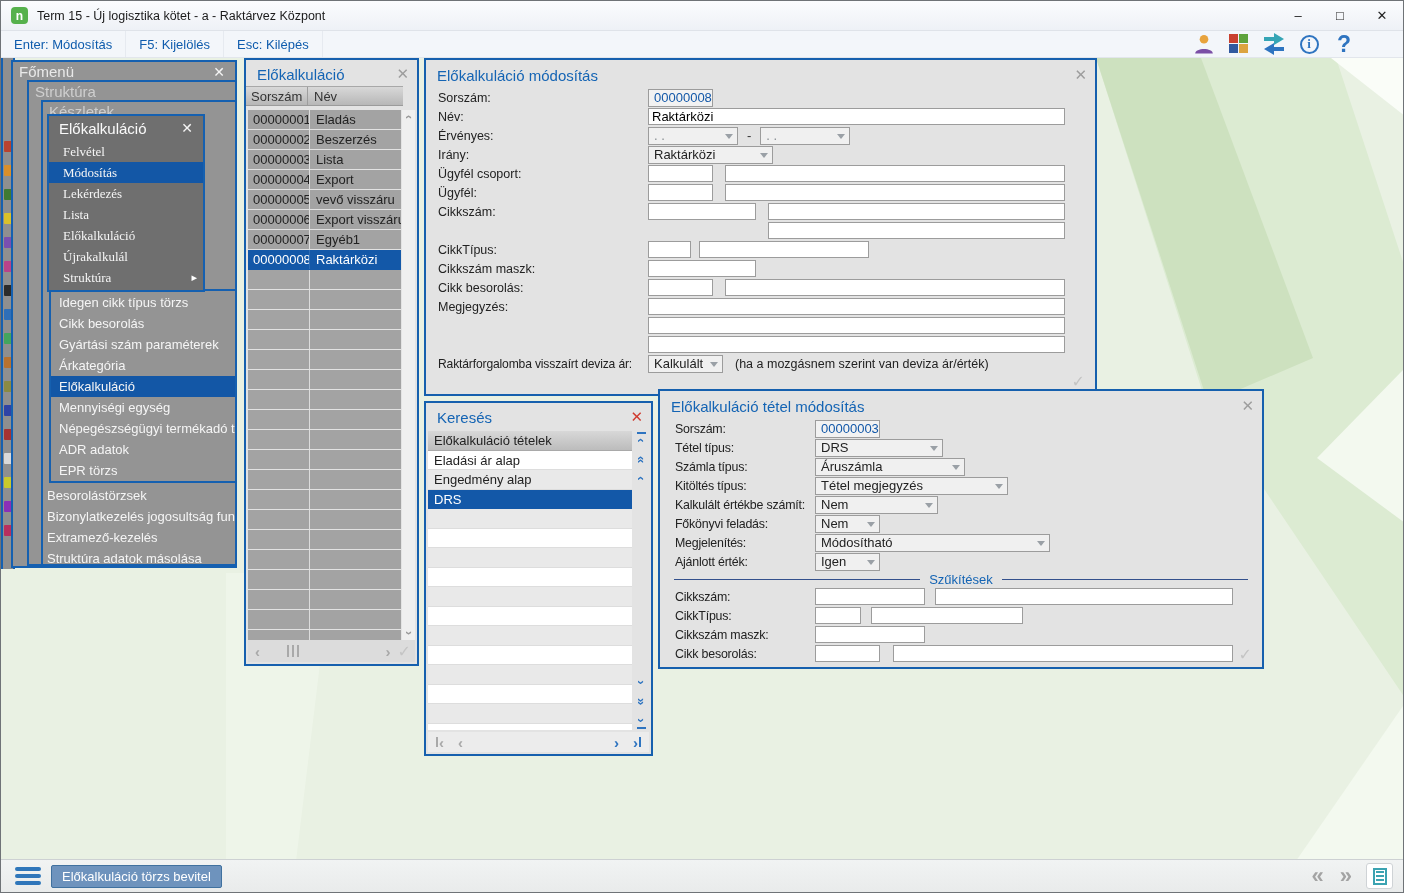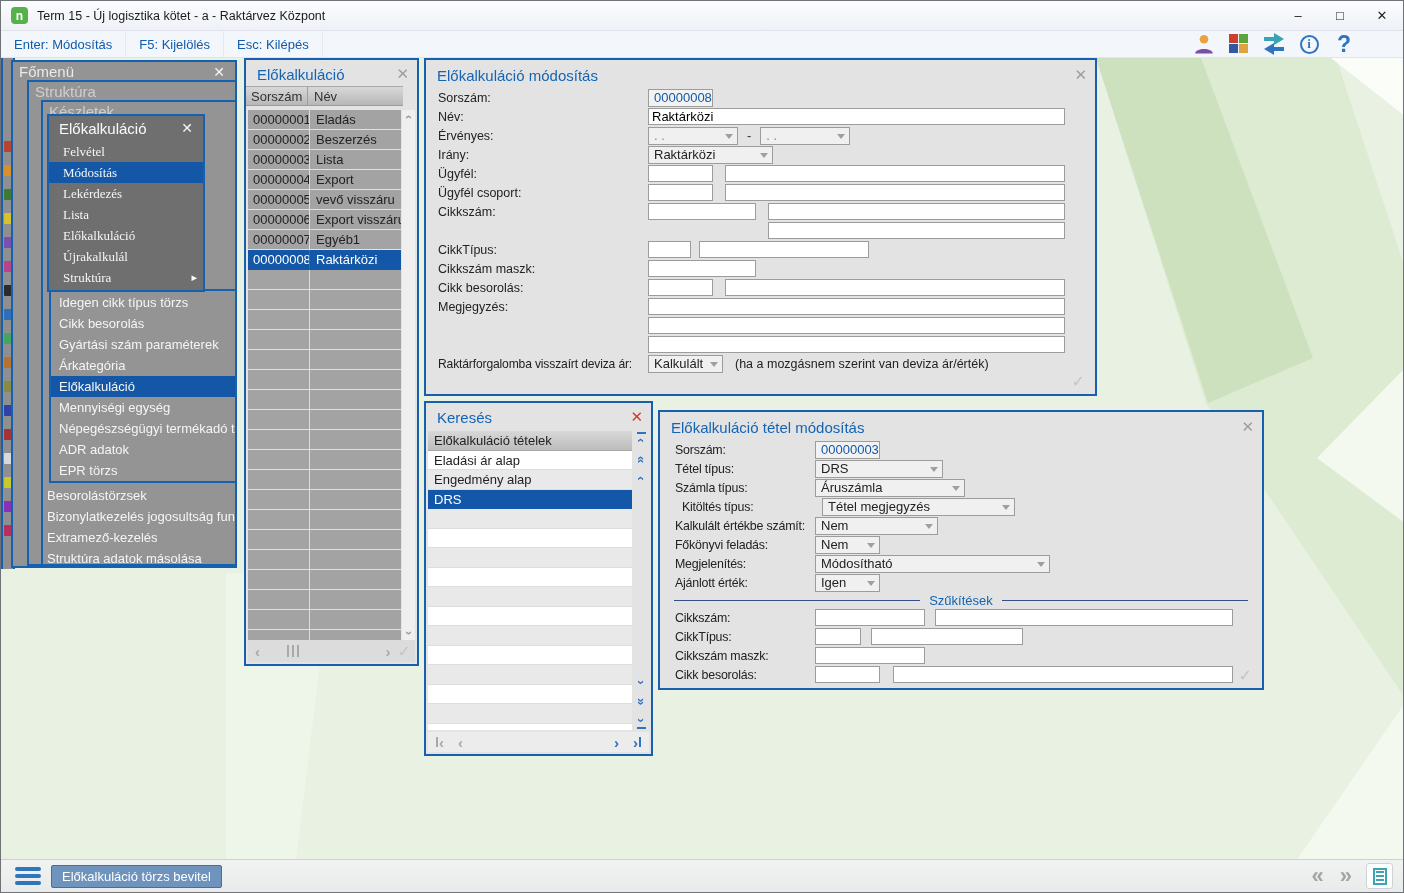--- a/index.html
+++ b/index.html
@@ -475,26 +475,26 @@
           </span>
       </div>
       <div class="frow">
           <span class="flabel">Irány:</span>
         <span class="sel" style="width:125px;">
             <span>Raktárközi</span>
             <i class="arr"></i>
           </span>
       </div>
       <div class="frow">
-          <span class="flabel">Ügyfél:</span>
+          <span class="flabel">Ügyfél csoport:</span>
           <input class="tbox" style="width: 65px;">
           <input class="tbox" style="width: 340px; margin-left: 12px;">
         </div>
       <div class="frow">
-          <span class="flabel">Ügyfél csoport:</span>
+          <span class="flabel">Ügyfél:</span>
           <input class="tbox" style="width: 65px;">
           <input class="tbox" style="width: 340px; margin-left: 12px;">
         </div>
       <div class="frow">
           <span class="flabel">Cikkszám:</span>
           <input class="tbox" style="width: 108px;">
           <input class="tbox" style="width: 297px; margin-left: 12px;">
         </div>
       <div class="frow">
           <span class="flabel"></span>
@@ -595,21 +595,21 @@
         <span class="nbtn">
             <span>›</span>
           </span>
         <span class="nbtn">
             <span>›</span>
             <i class="vb"></i>
           </span>
       </div>
     </div>
 
-    <div class="win" style="left:657px;top:352px;width:606px;height:280px;">
+    <div class="win" style="left:657px;top:331px;width:606px;height:280px;">
       <div class="wtitlebar">
         <span class="wtitle">Előkalkuláció tétel módosítás</span>
         <span class="closex">✕</span>
       </div>
       <div class="frow" style="padding-left:15px;">
           <span class="flabel2">Sorszám:</span>
           <span class="vbox" style="width:65px;">00000003</span>
         </div>
       <div class="frow" style="padding-left:15px;">
           <span class="flabel2">Tétel típus:</span>
@@ -618,21 +618,21 @@
             <i class="arr"></i>
           </span>
         </div>
       <div class="frow" style="padding-left:15px;">
           <span class="flabel2">Számla típus:</span>
         <span class="sel" style="width:150px;">
             <span>Áruszámla</span>
             <i class="arr"></i>
           </span>
         </div>
-      <div class="frow" style="padding-left:22px;">
+      <div class="frow" style="padding-left:15px;">
           <span class="flabel2">Kitöltés típus:</span>
         <span class="sel" style="width:193px;">
             <span>Tétel megjegyzés</span>
             <i class="arr"></i>
           </span>
         </div>
       <div class="frow" style="padding-left:15px;">
           <span class="flabel2">Kalkulált értékbe számít:</span>
         <span class="sel" style="width:123px;">
             <span>Nem</span>

